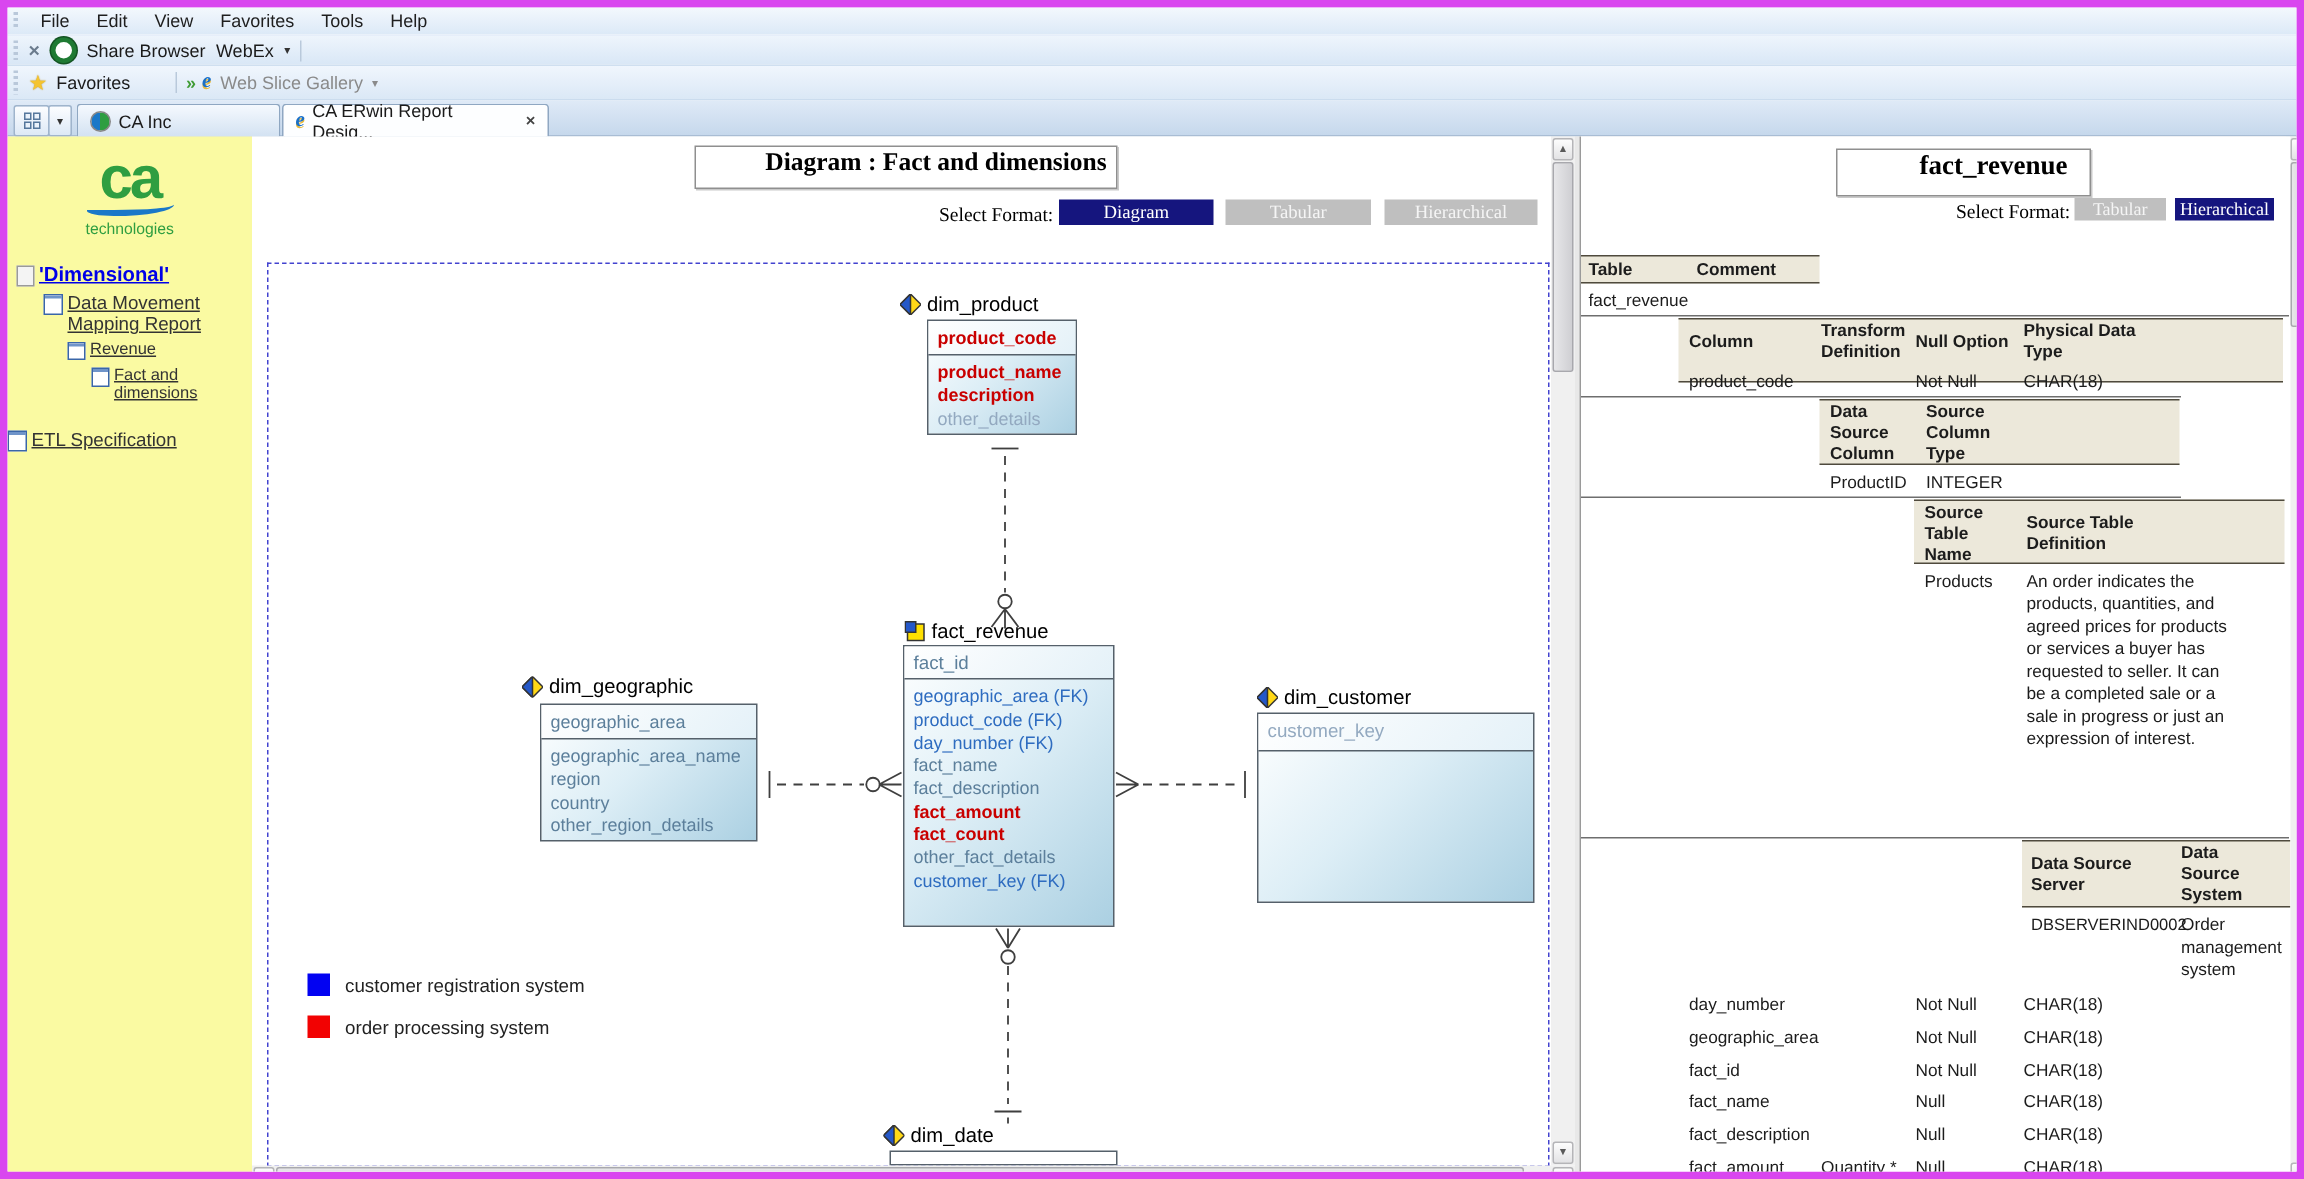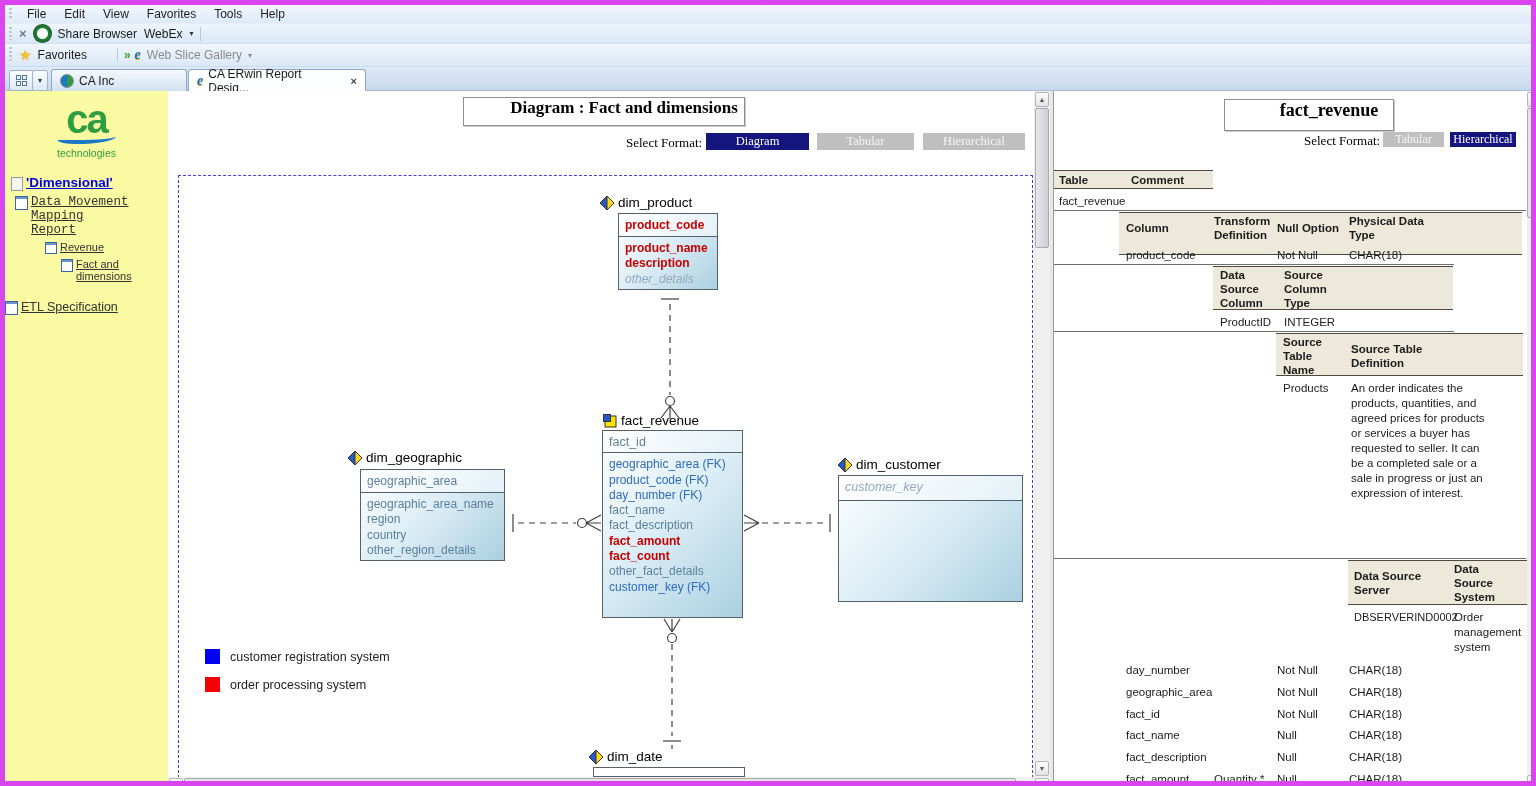--- a/index.html
+++ b/index.html
@@ -75,21 +75,21 @@
   .fmt-on{background:#15157e;color:#fff;}
   .fmt-off{background:#bfbfbf;color:#f5f5f5;}
   .selframe{position:absolute;left:10px;top:84px;width:853px;height:601px;border:1px dashed #4343cf;}
   .ent{position:absolute;box-sizing:border-box;border:1px solid #55606a;background:linear-gradient(135deg,#feffff 0%,#ddeef6 45%,#abd0e2 100%);}
   .ent .hd{box-sizing:border-box;border-bottom:1px solid #55606a;padding:4px 6px 2px;background:linear-gradient(135deg,#ffffff,#e4f1f8);}
   .ent .bd{padding:4px 6px;}
   .a{display:block;font-size:12px;line-height:15.5px;white-space:nowrap;}
   .a.red{color:#c90000;font-weight:bold;}
   .a.fk{color:#2e6cc0;}
   .a.sl{color:#5c7f9b;}
-  .a.lt{color:#93a9c0;font-style:italic;}
+  .a.lt{color:#93a9c0;}
   .a.bl{color:#0b0bcf;font-weight:bold;line-height:16.5px;}
   .fact .a{line-height:15.3px;}
   .ent-label{position:absolute;display:flex;align-items:center;gap:4px;font-size:13.5px;color:#000;}
   .legend-row{position:absolute;display:flex;align-items:center;gap:10px;}
   .legend-sq{width:15px;height:15px;}
   .legend-txt{font-size:12.5px;color:#222;}
   
   .sb{position:absolute;background:#f0f0f0;}
   .sb .arr{position:absolute;background:linear-gradient(#fdfdfd,#e3e3e5);border:1px solid #b5b5b8;border-radius:2px;color:#5a5a5a;font-size:7px;display:flex;align-items:center;justify-content:center;box-sizing:border-box;}
   .sb .thumb{position:absolute;background:linear-gradient(90deg,#e7e7e9,#cfcfd3);border:1px solid #a8a8ad;border-radius:2px;box-sizing:border-box;}
@@ -193,21 +193,21 @@
       <div class="logo">
         <span class="ca">ca</span>
         <span class="sw"></span>
         <span class="tech">technologies</span>
       </div>
       <div class="nav">
         <div class="nav-item" style="padding-left:6px;">
           <span class="page-ic"></span>
           <a class="lnk-dim">'Dimensional'</a>
         </div>
-        <div class="nav-item" style="padding-left:10px;width:120px;font-family:Liberation Mono, monospace;">
+        <div class="nav-item" style="padding-left:24px;width:120px;">
           <span class="rep-ic"></span>
           <a class="lnk-dark">Data Movement Mapping Report</a>
         </div>
         <div class="nav-item" style="padding-left:40px;">
           <span class="rep-ic" style="width:10px;height:10px;"></span>
           <a class="lnk-sm">Revenue</a>
         </div>
         <div class="nav-item" style="padding-left:56px;width:86px;">
           <span class="rep-ic" style="width:10px;height:11px;"></span>
           <a class="lnk-sm">Fact and dimensions</a>

